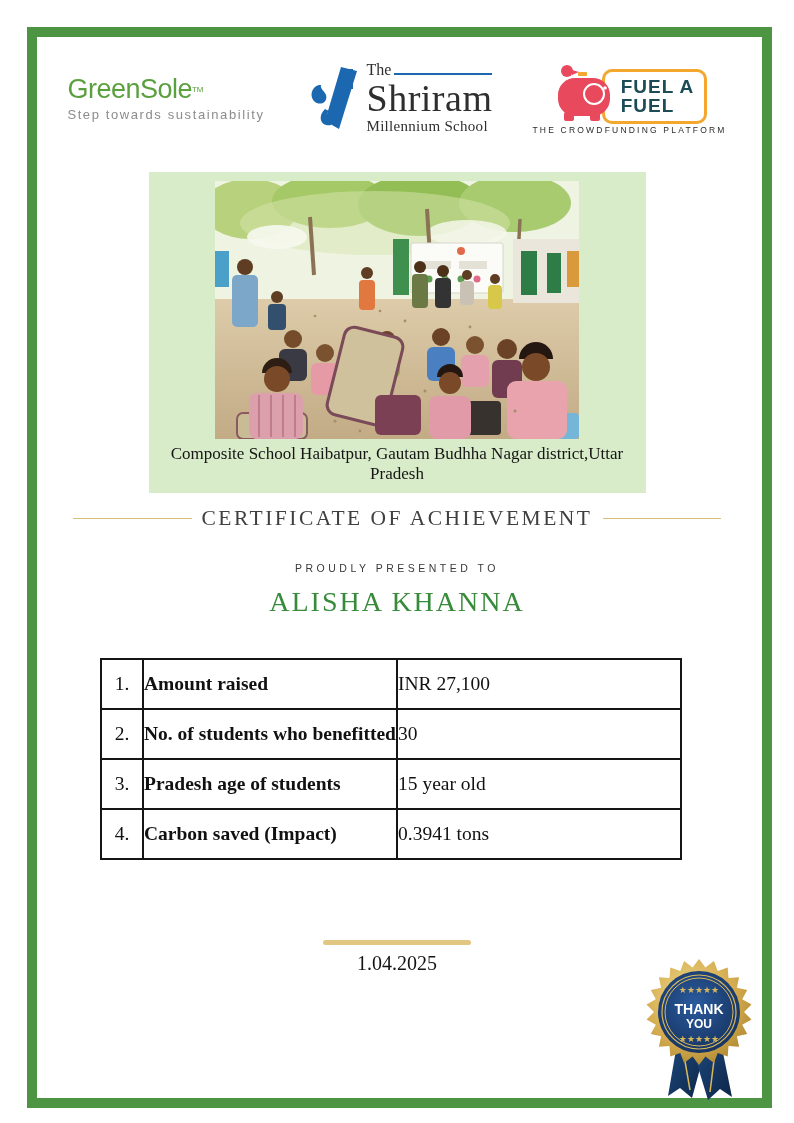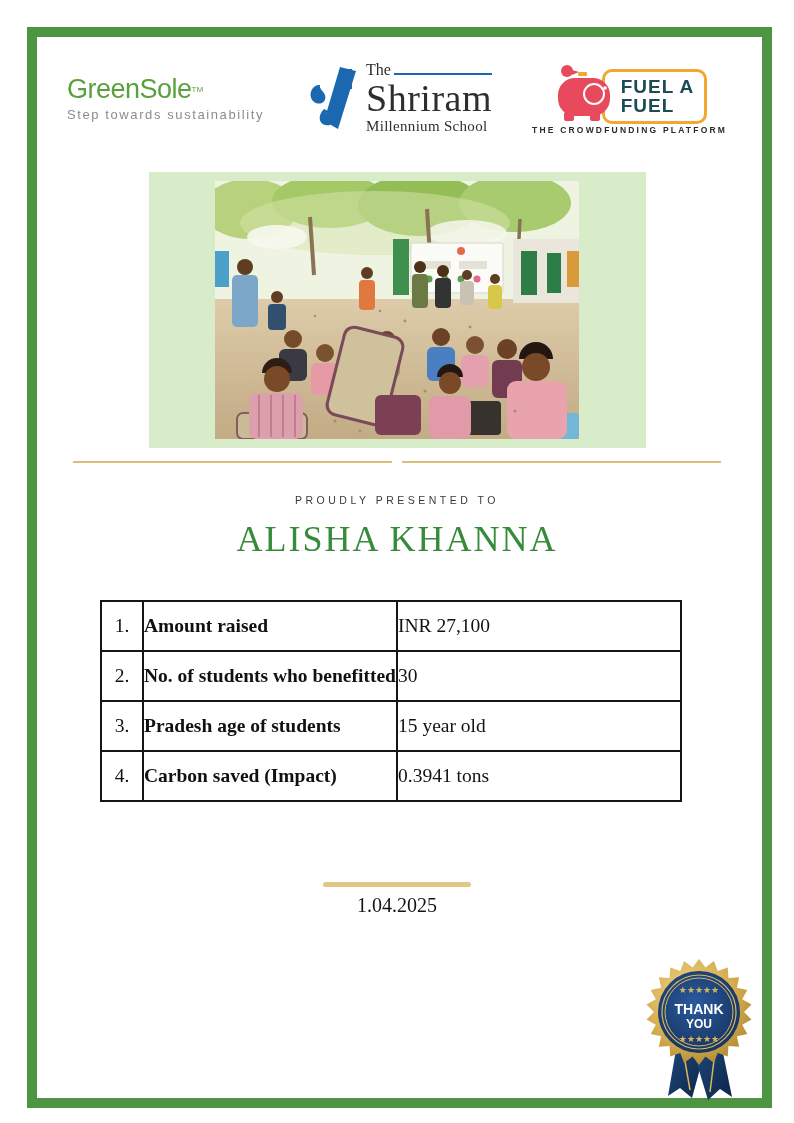--- a/index.html
+++ b/index.html
@@ -25,39 +25,39 @@
   .shr-the-row{display:flex;align-items:flex-end;}
   .shr-the{font-size:16px;font-family:Liberation Serif, serif;}
   .shr-line{flex:1;height:2.5px;background:#1b68b0;margin:0 0 3px 3px;min-width:92px;}
   .shr-name{font-size:38px;letter-spacing:.5px;margin-top:1px;}
   .shr-sub{font-size:15px;margin-top:2px;letter-spacing:.3px;}
 
   .fad{display:flex;flex-direction:column;align-items:center;}
   .fad-top{display:flex;align-items:flex-end;}
   .fad-box{border:3.5px solid #f3a72e;border-radius:10px;padding:5px 10px 5px 16px;margin-left:-14px;
            color:#1c4c55;font-weight:bold;font-size:19px;line-height:1.02;letter-spacing:1px;}
-  .fad-tag{font-size:8.5px;letter-spacing:2.2px;color:#2b2b2b;font-weight:bold;margin-top:1px;}
+  .fad-tag{font-size:8.5px;letter-spacing:2.2px;color:#2b2b2b;font-weight:normal;margin-top:1px;}
 
   
   .intro{margin:44px auto 0;max-width:712px;text-align:center;color:#3e8e2c;font-weight:bold;
          font-size:13.5px;line-height:1.6;}
 
   
   .panel{width:497px;margin:31px auto 0;background:#d8ecca;padding:9px 0 9px;text-align:center;}
   .photo{display:block;margin:0 auto;}
   .caption{margin-top:5px;font-family:"Liberation Serif","DejaVu Serif",serif;font-size:17px;color:#151515;}
 
   
   .cert-head{display:flex;align-items:center;gap:10px;margin:13px 36px 0;}
   .rule{flex:1;height:1.5px;background:#d9c07a;}
   .cert-title{font-family:"Liberation Serif","DejaVu Serif",serif;font-size:21.5px;color:#3f3f3f;
               letter-spacing:2.5px;white-space:nowrap;}
   .presented{margin-top:31px;text-align:center;font-size:10.5px;letter-spacing:3.5px;color:#3a3a3a;}
   .recipient{margin-top:12px;text-align:center;font-family:"Liberation Serif","DejaVu Serif",serif;
-             font-size:36px;color:#378b3a;letter-spacing:2px;}
+             font-size:28px;color:#378b3a;letter-spacing:2px;}
   .message{margin:16px auto 0;max-width:724px;text-align:center;
            font-family:"Liberation Serif","DejaVu Serif",serif;font-size:20.5px;line-height:1.55;color:#141414;}
 
   
   table.stats{border-collapse:collapse;margin:40px 0 0 63px;width:582px;
               font-family:"Liberation Serif","DejaVu Serif",serif;font-size:19.5px;color:#111;}
   table.stats td{border:2px solid #151515;height:48px;padding:0;}
   td.c-num{width:40px;text-align:center;}
   td.c-label{width:252px;padding-left:8px;font-weight:bold;}
   td.c-val{padding-left:17px;}
@@ -226,24 +226,26 @@
           <circle cx="120" cy="240" r="1.6"></circle>
             <circle cx="145" cy="250" r="1.4"></circle>
             <circle cx="210" cy="210" r="1.5"></circle>
           <circle cx="190" cy="140" r="1.4"></circle>
             <circle cx="255" cy="146" r="1.4"></circle>
             <circle cx="300" cy="230" r="1.6"></circle>
           <circle cx="100" cy="135" r="1.3"></circle>
             <circle cx="165" cy="130" r="1.3"></circle>
         </g>
       </svg>
+      <div class="caption">Composite School Haibatpur, Gautam Budhha Nagar district,Uttar Pradesh</div>
     </div>
 
     <div class="cert-head">
       <div class="rule"></div>
+      <div class="cert-title">CERTIFICATE OF ACHIEVEMENT</div>
       <div class="rule"></div>
     </div>
 
     <div class="presented">PROUDLY PRESENTED TO</div>
     <div class="recipient">ALISHA KHANNA</div>
 
     <table class="stats">
       <tbody>
         <tr>
           <td class="c-num">1.</td>

